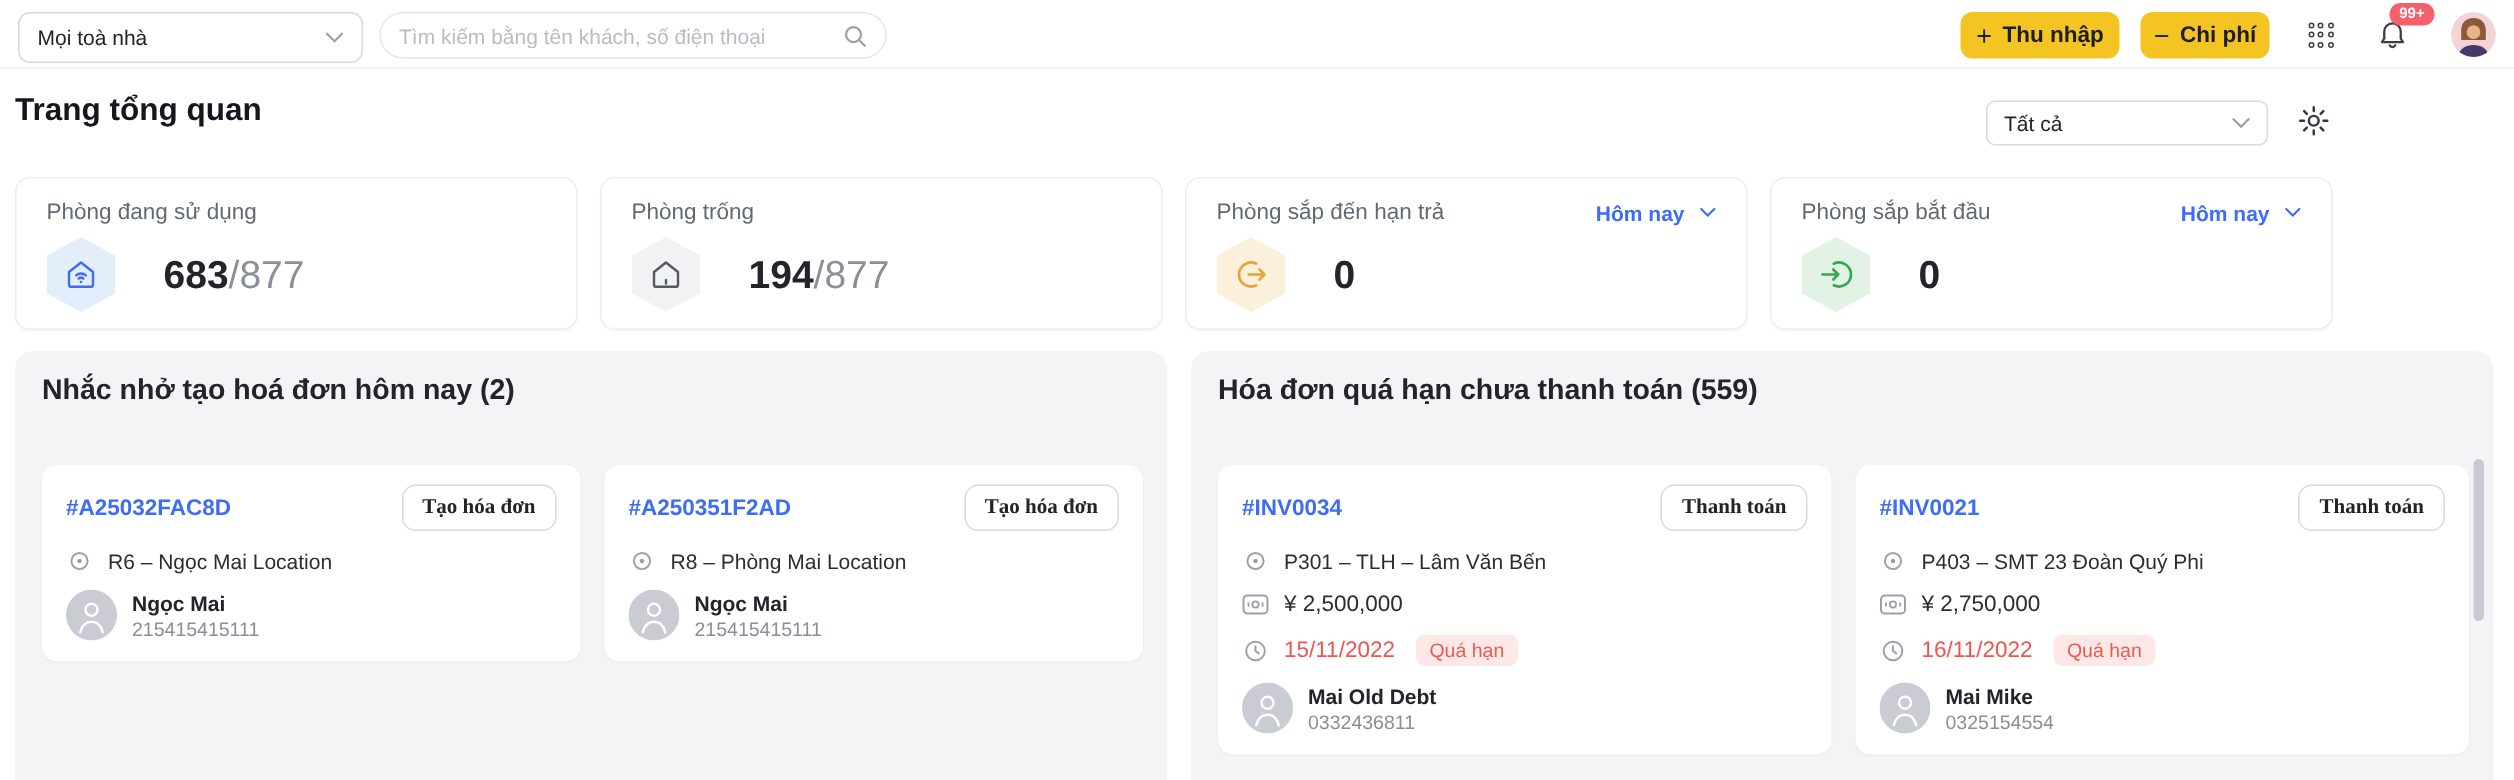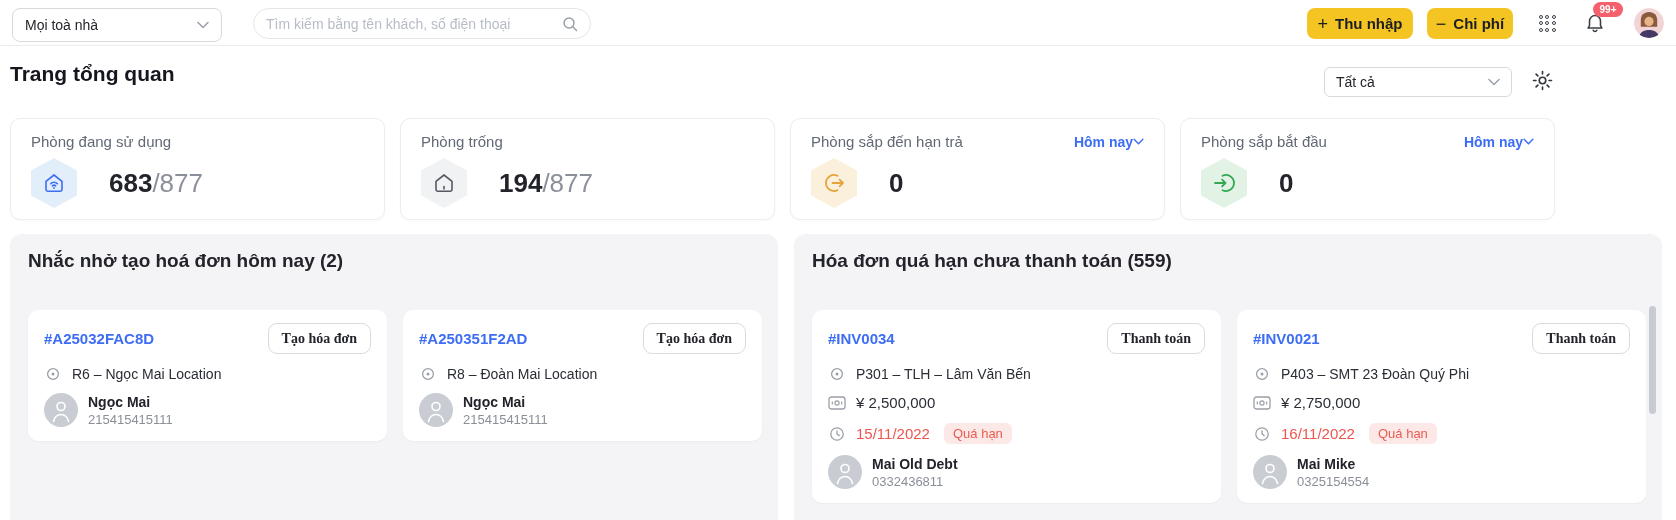--- a/index.html
+++ b/index.html
@@ -6,21 +6,21 @@
   html,body { width:1676px; height:520px; }
   body {
     position:relative; overflow:hidden; background:#ffffff;
     font-family:"Liberation Sans", sans-serif; color:#23242b;
   }
   svg { display:block; }
 
   
   .header { position:absolute; left:0; top:0; width:1676px; height:46px; background:#fff; border-bottom:1px solid #ececef; }
   .building-select {
-    position:absolute; left:12px; top:8px; width:210px; height:31px;
+    position:absolute; left:12px; top:8px; width:230px; height:31px;
     border:1px solid #d6d9de; border-radius:8px; background:#fff;
     display:flex; align-items:center; justify-content:space-between;
     padding:16px 12px; font-size:14px; color:#23242b; cursor:pointer;
   }
   .search-box {
     position:absolute; left:253px; top:8px; width:338px; height:31px;
     border:1px solid #e4e6ea; border-radius:16px; background:#fff;
     display:flex; align-items:center; padding:0 12px;
   }
   .search-box input {
@@ -62,21 +62,21 @@
   .gear { position:absolute; left:1531px; top:69px; cursor:pointer; }
 
   
   .stats { position:absolute; left:10px; top:118px; width:1545px; height:102px; display:flex; gap:15px; }
   .stat-card {
     flex:1; background:#fff; border:1px solid #ededf1; border-radius:10px;
     box-shadow:0 1px 2px rgba(20,20,40,0.03); padding:14px 20px;
   }
   .stat-top { display:flex; align-items:center; justify-content:space-between; }
   .stat-label { font-size:15px; color:#626975; }
-  .period-link { display:flex; align-items:center; gap:0; font-size:14px; font-weight:600; color:#3d6df5; cursor:pointer; }
+  .period-link { display:flex; align-items:center; gap:10px; font-size:14px; font-weight:600; color:#3d6df5; cursor:pointer; }
   .stat-body { display:flex; align-items:center; gap:32px; margin-top:8px; }
   .hex {
     width:46px; height:50px; display:flex; align-items:center; justify-content:center;
     clip-path:polygon(50% 0,100% 25%,100% 75%,50% 100%,0 75%,0 25%);
   }
   .hex-blue { background:#e3eefb; } .hex-gray { background:#f1f2f4; }
   .hex-orange { background:#fbf0dc; } .hex-green { background:#e2f3e6; }
   .stat-value { font-size:26px; font-weight:700; color:#23242b; }
   .stat-total { font-weight:400; color:#8a8f99; }
 
@@ -310,21 +310,21 @@
           <span class="card-code">#A250351F2AD</span>
           <button class="card-btn">Tạo hóa đơn</button>
         </div>
         <div class="info-row">
           <span class="icon-cell">
             <svg width="16" height="16" viewBox="0 0 16 16">
                 <circle cx="8" cy="8" r="5.4" fill="none" stroke="#9aa0a8" stroke-width="1.3"></circle>
                 <circle cx="8" cy="8" r="1.5" fill="#9aa0a8"></circle>
               </svg>
           </span>
-          <span>R8 – Đoàn Mai Location</span>
+          <span>R8 – Phòng Mai Location</span>
         </div>
         <div class="person-row">
           <span>
             <svg width="34" height="34" viewBox="0 0 34 34">
                 <circle cx="17" cy="17" r="17" fill="#c9cdd3"></circle>
                 <circle cx="17" cy="13.5" r="4" fill="none" stroke="#fff" stroke-width="1.6"></circle>
                 <path d="M9.5 28.5c1.2-5 4.2-7 7.5-7s6.3 2 7.5 7" fill="none" stroke="#fff" stroke-width="1.6" stroke-linecap="round"></path>
               </svg>
           </span>
           <span>

